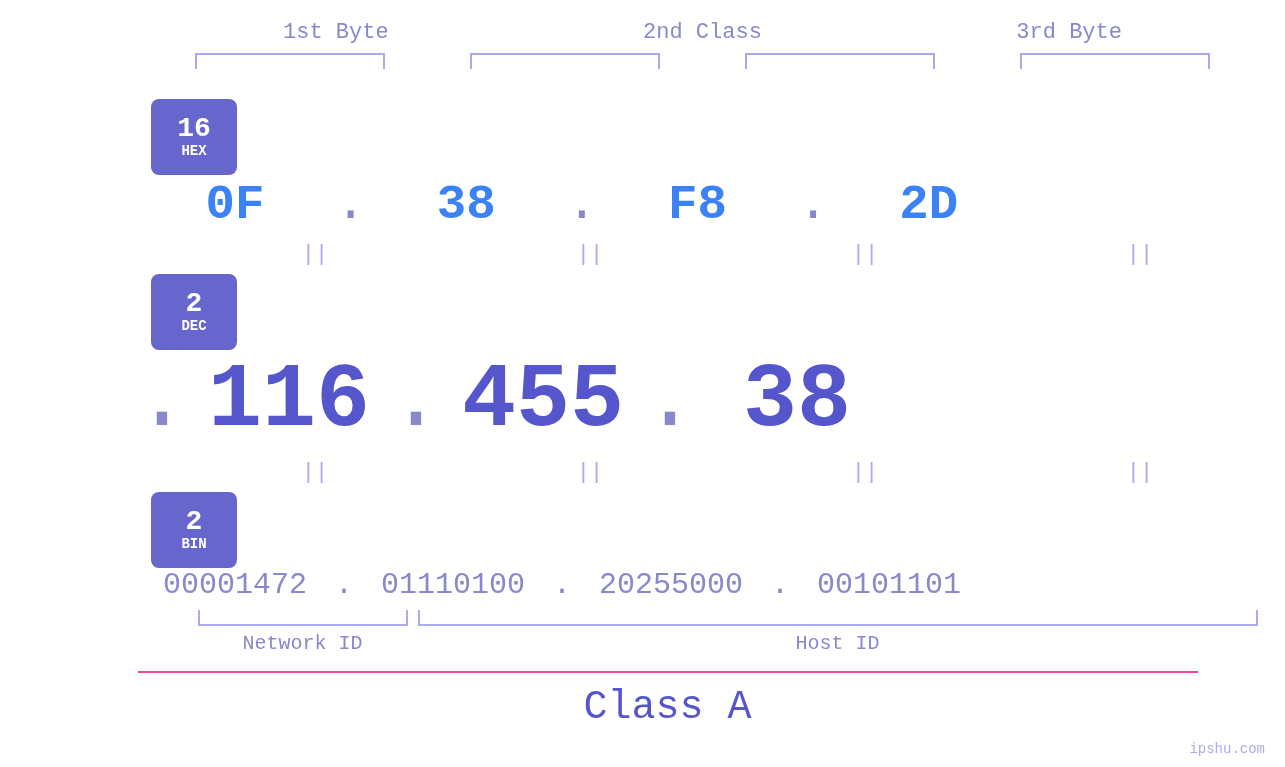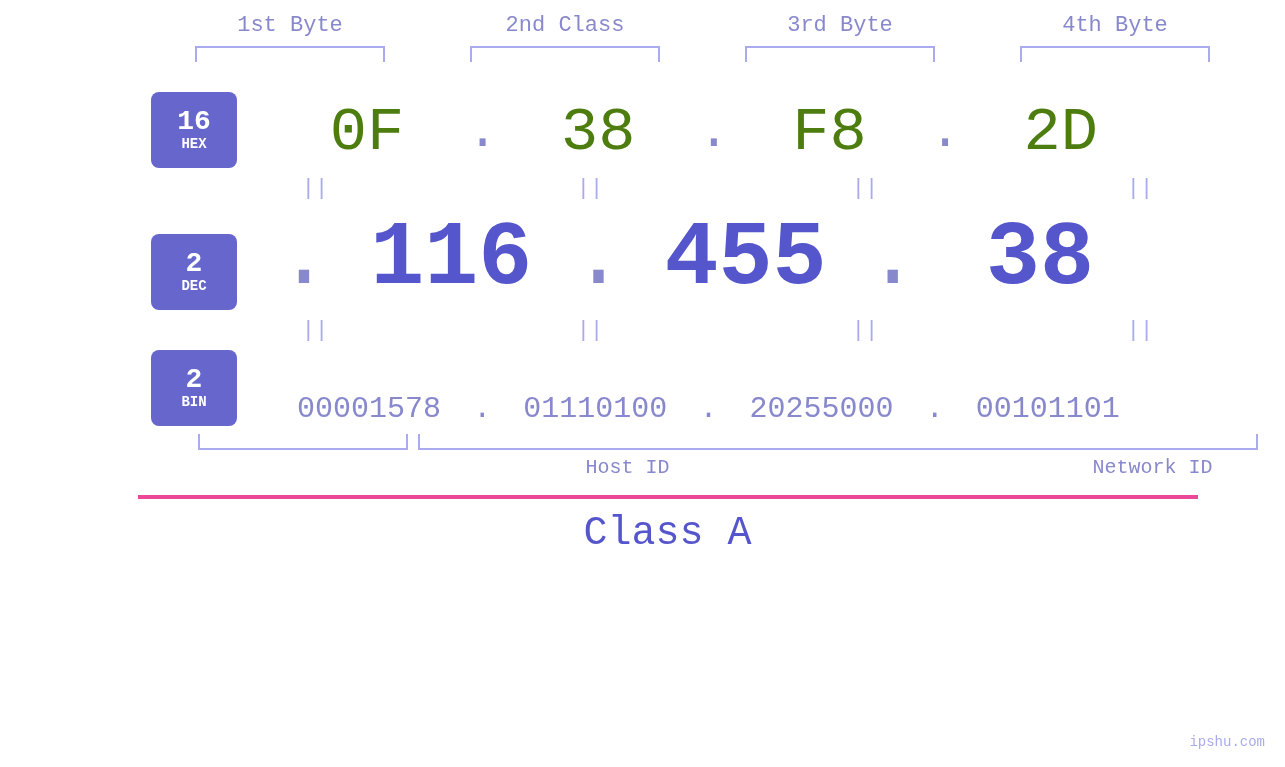--- a/index.html
+++ b/index.html
@@ -13,21 +13,21 @@
       position: relative;
     }
 
     .main-container {
       width: 1285px;
       height: 767px;
       position: relative;
       display: flex;
       flex-direction: column;
       align-items: center;
-      padding-top: 13px;
+      padding-top: 20px;
     }
 
     
     .byte-headers {
       display: flex;
       width: 1100px;
       margin-left: 120px;
       justify-content: space-around;
       margin-bottom: 8px;
     }
@@ -52,23 +52,24 @@
       width: 190px;
       height: 16px;
       border-top: 2px solid #aaaaee;
       border-left: 2px solid #aaaaee;
       border-right: 2px solid #aaaaee;
     }
 
     
     .data-row {
       display: flex;
-      align-items: flex-end;
+      align-items: flex-start;
       width: 1075px;
       position: relative;
+      flex-direction: column;
     }
 
     .label-box {
       width: 86px;
       height: 76px;
       background: #6666cc;
       border-radius: 8px;
       display: flex;
       flex-direction: column;
       align-items: center;
@@ -97,23 +98,23 @@
       justify-content: space-around;
       padding: 0 30px;
     }
 
     .byte-value {
       text-align: center;
       width: 200px;
     }
 
     .hex-val {
-      color: #4d7c0f;
-      font-size: 62px;
-      font-weight: 400;
+      color: #3b82f6;
+      font-size: 49px;
+      font-weight: 700;
     }
 
     .dec-val {
       color: #5555cc;
       font-size: 90px;
       font-weight: bold;
     }
 
     .bin-val {
       color: #8888cc;
@@ -151,51 +152,50 @@
       font-size: 22px;
       width: 200px;
       text-align: center;
     }
 
     
     .class-area {
       margin-top: 16px;
       width: 1060px;
       margin-left: 50px;
-      border-top: 4px solid #ec4899;
+      border-top: 2px solid #ec4899;
       display: flex;
       justify-content: center;
       padding-top: 12px;
     }
 
     .class-label {
       color: #5555cc;
       font-size: 40px;
       text-align: center;
     }
 
     
     .watermark {
       position: absolute;
-      bottom: 17px;
+      bottom: 10px;
       right: 20px;
       color: #aaaaee;
       font-size: 14px;
     }
   </style>
 </head>
 <body>
 
 <div class="main-container">
 
   <div class="byte-headers">
     <div class="byte-header">1st Byte</div>
     <div class="byte-header">2nd Class</div>
     <div class="byte-header">3rd Byte</div>
-    <div class="byte-header">4th Byte</div>
   </div>
 
   <div class="top-brackets">
     <div class="bracket-top"></div>
     <div class="bracket-top"></div>
     <div class="bracket-top"></div>
     <div class="bracket-top"></div>
   </div>
 
   <div class="data-row">
@@ -242,40 +242,40 @@
     <div class="eq-sign">||</div>
     <div class="eq-sign">||</div>
   </div>
 
   <div class="data-row">
     <div class="label-box">
       <span class="number">2</span>
       <span class="base">BIN</span>
     </div>
     <div class="values-area">
-      <div class="byte-value bin-val">00001578</div>
+      <div class="byte-value bin-val">00001472</div>
       <div class="dot dot-bin">.</div>
       <div class="byte-value bin-val">01110100</div>
       <div class="dot dot-bin">.</div>
       <div class="byte-value bin-val">20255000</div>
       <div class="dot dot-bin">.</div>
       <div class="byte-value bin-val">00101101</div>
     </div>
   </div>
 
   <div style="display:flex; width:1060px; margin-left:170px; margin-top:8px; gap:0;">
 
     <div style="width:210px; height:16px; border-bottom:2px solid #aaaaee; border-left:2px solid #aaaaee; border-right:2px solid #aaaaee;"></div>
 
     <div style="flex:1; height:16px; border-bottom:2px solid #aaaaee; border-right:2px solid #aaaaee; border-left:2px solid #aaaaee; margin-left:10px;"></div>
   </div>
 
   <div style="display:flex; width:1060px; margin-left:170px; margin-top:6px;">
+    <div style="width:210px; text-align:center; color:#8888cc; font-size:20px;">Network ID</div>
     <div style="flex:1; text-align:center; color:#8888cc; font-size:20px; margin-left:10px;">Host ID</div>
-    <div style="width:210px; text-align:center; color:#8888cc; font-size:20px;">Network ID</div>
   </div>
 
   <div class="class-area">
     <div class="class-label">Class A</div>
   </div>
 
   <div class="watermark">ipshu.com</div>
 
 </div>
 

